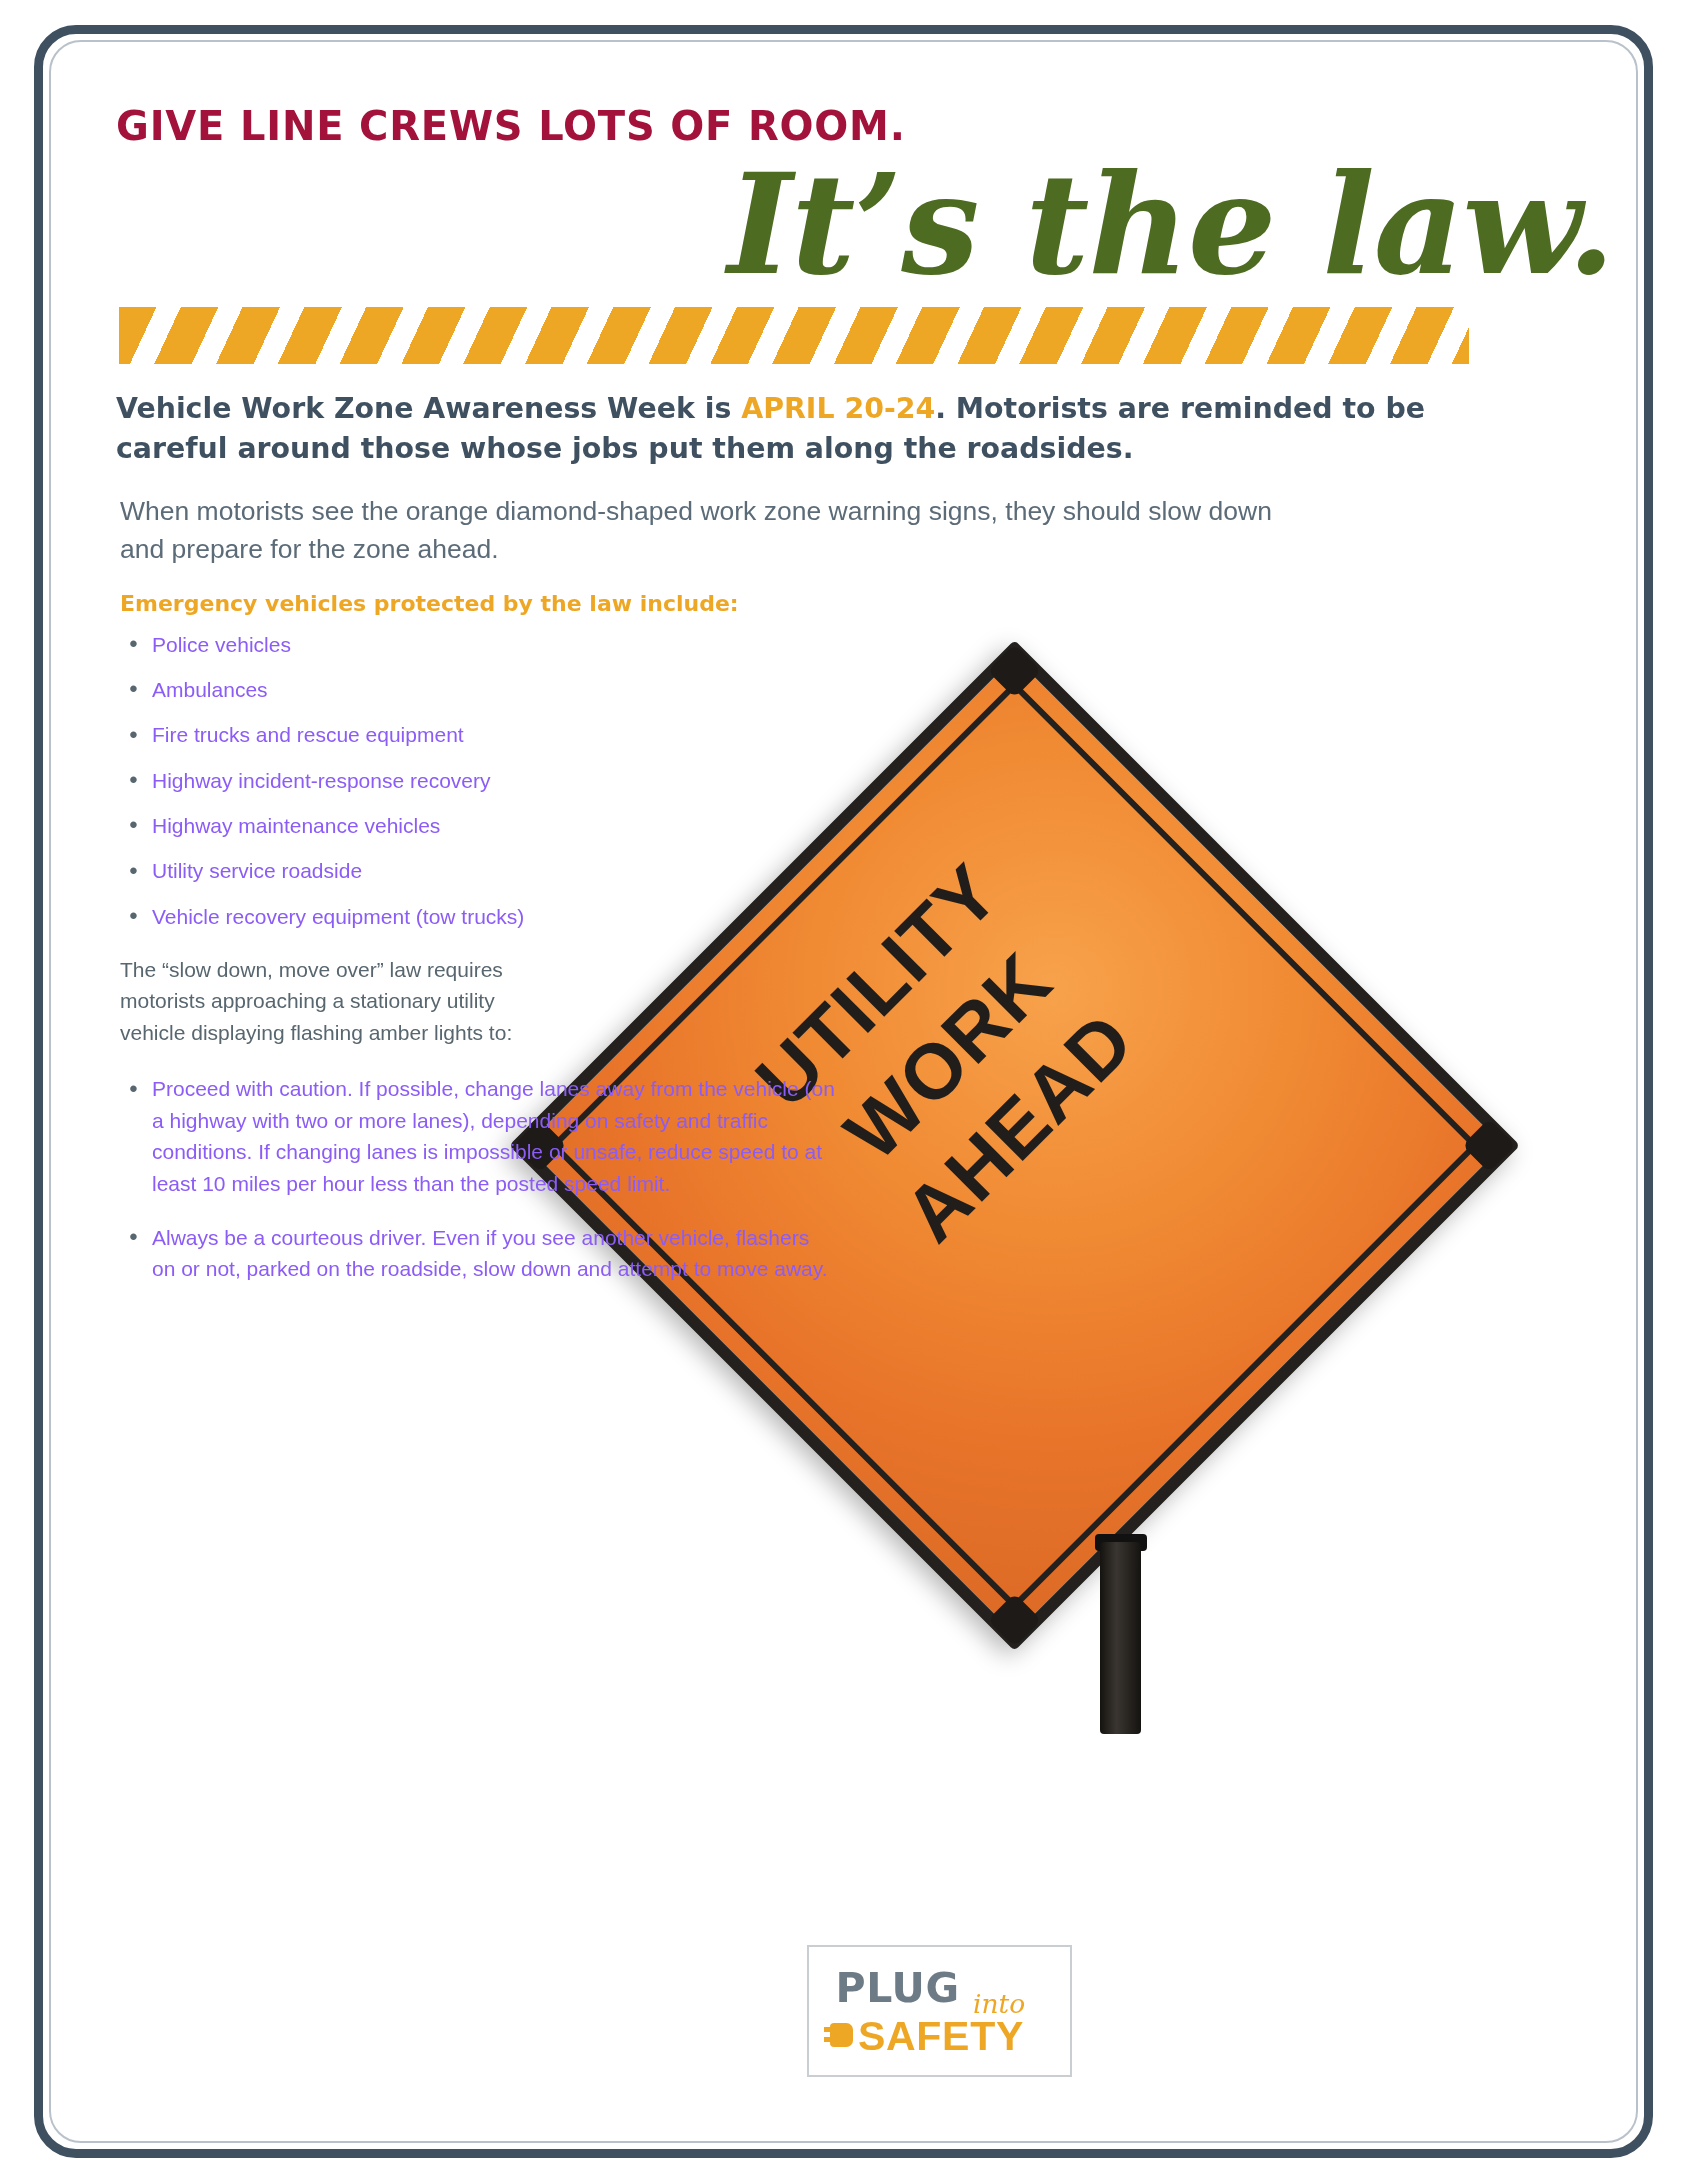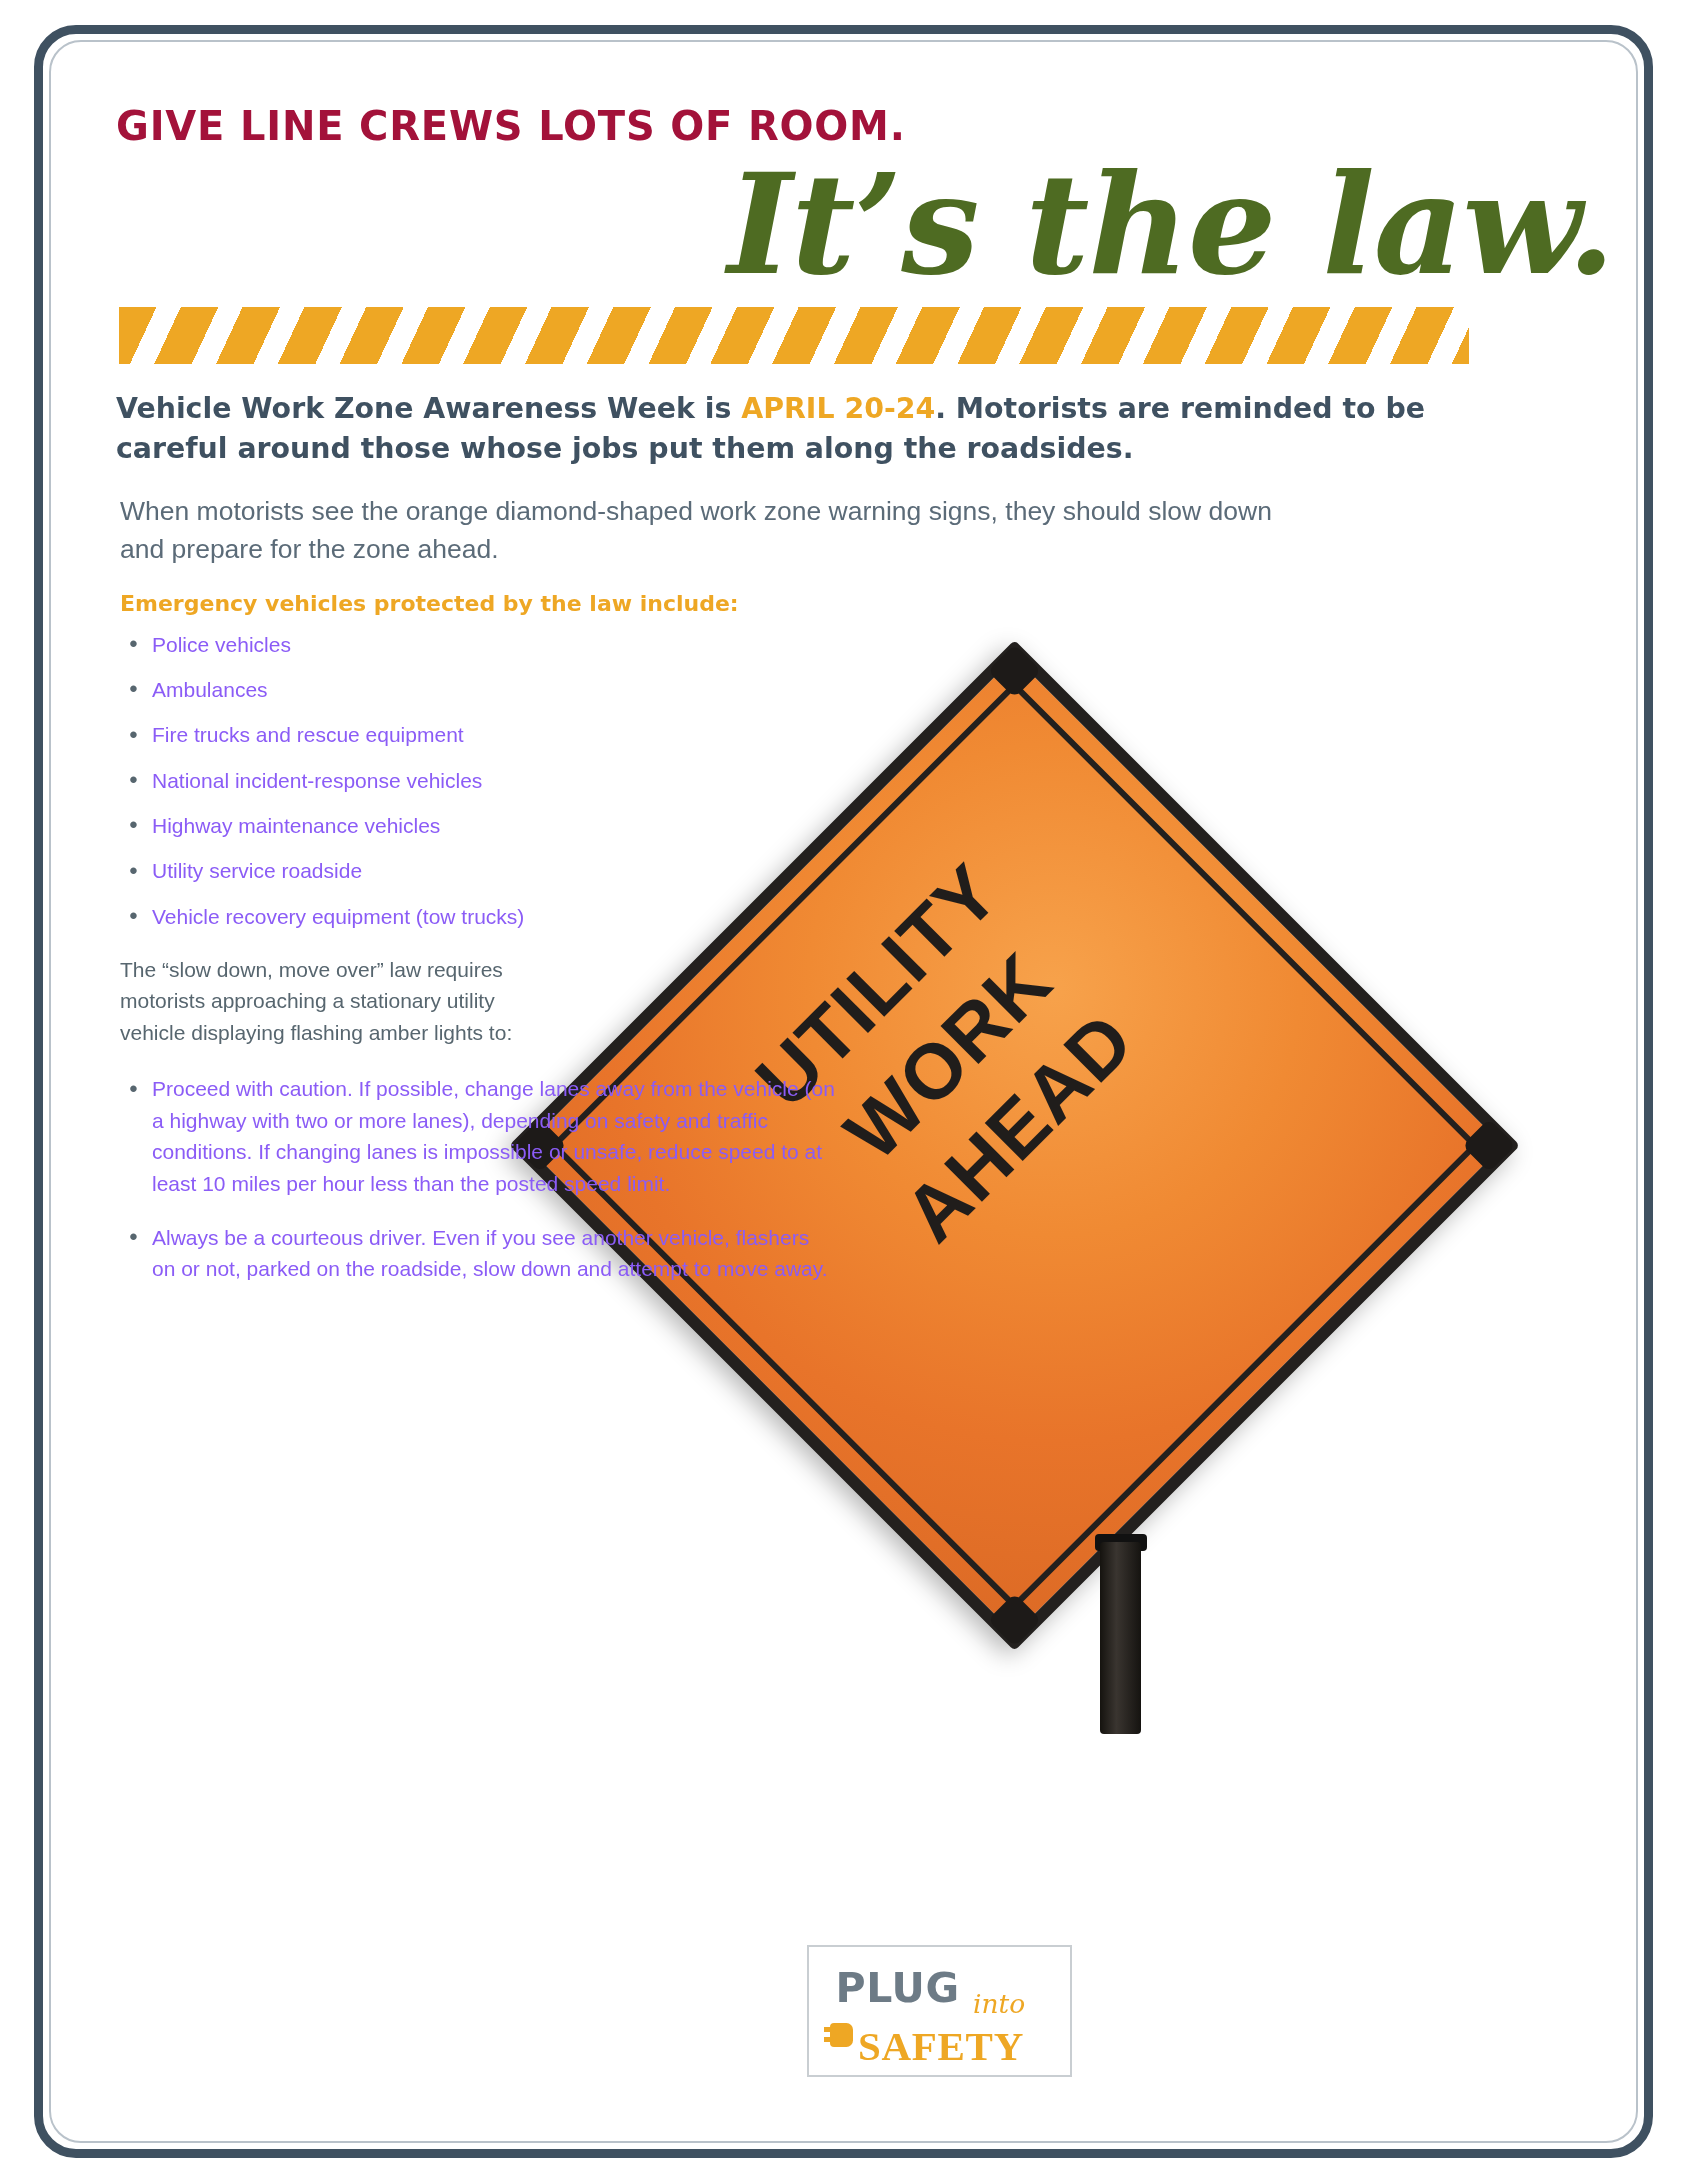--- a/index.html
+++ b/index.html
@@ -282,26 +282,25 @@
     top: 41px;
     font-family: "DejaVu Serif", serif;
     font-style: italic;
     font-size: 26.5px;
     color: #eea724;
   }
   .logo-row2 {
     position: absolute;
     left: 49px;
     top: 66px;
-    font-family: Liberation Serif, serif;
+    font-family: Liberation Sans, sans-serif;
     font-weight: bold;
     font-size: 41px;
     color: #eea724;
     letter-spacing: 0.7px;
-    margin-top: 9px;
   }
   .plug-icon {
     position: absolute;
     left: 14.6px;
     top: 73px;
     width: 30px;
     height: 29px;
   }
   .plug-body {
     position: absolute;
@@ -343,21 +342,21 @@
     <div class="subhead">When motorists see the orange diamond-shaped work zone warning signs, they should slow down and prepare for the zone ahead.</div>
 
     <div class="body-col">
 
       <div class="section-label">Emergency vehicles protected by the law include:</div>
 
       <ul class="bullets">
         <li>Police vehicles</li>
         <li>Ambulances</li>
         <li>Fire trucks and rescue equipment</li>
-        <li>National incident-response vehicles</li>
+        <li>Highway incident-response recovery</li>
         <li>Highway maintenance vehicles</li>
         <li>Utility service roadside</li>
         <li>Vehicle recovery equipment (tow trucks)</li>
       </ul>
 
       <div class="para">The “slow down, move over” law requires motorists approaching a stationary utility vehicle displaying flashing amber lights to:</div>
 
       <ul class="bullets second">
         <li>Proceed with caution. If possible, change lanes away from the vehicle (on a highway with two or more lanes), depending on safety and traffic conditions. If changing lanes is impossible or unsafe, reduce speed to at least 10 miles per hour less than the posted speed limit.</li>
         <li>Always be a courteous driver. Even if you see another vehicle, flashers on or not, parked on the roadside, slow down and attempt to move away.</li>

